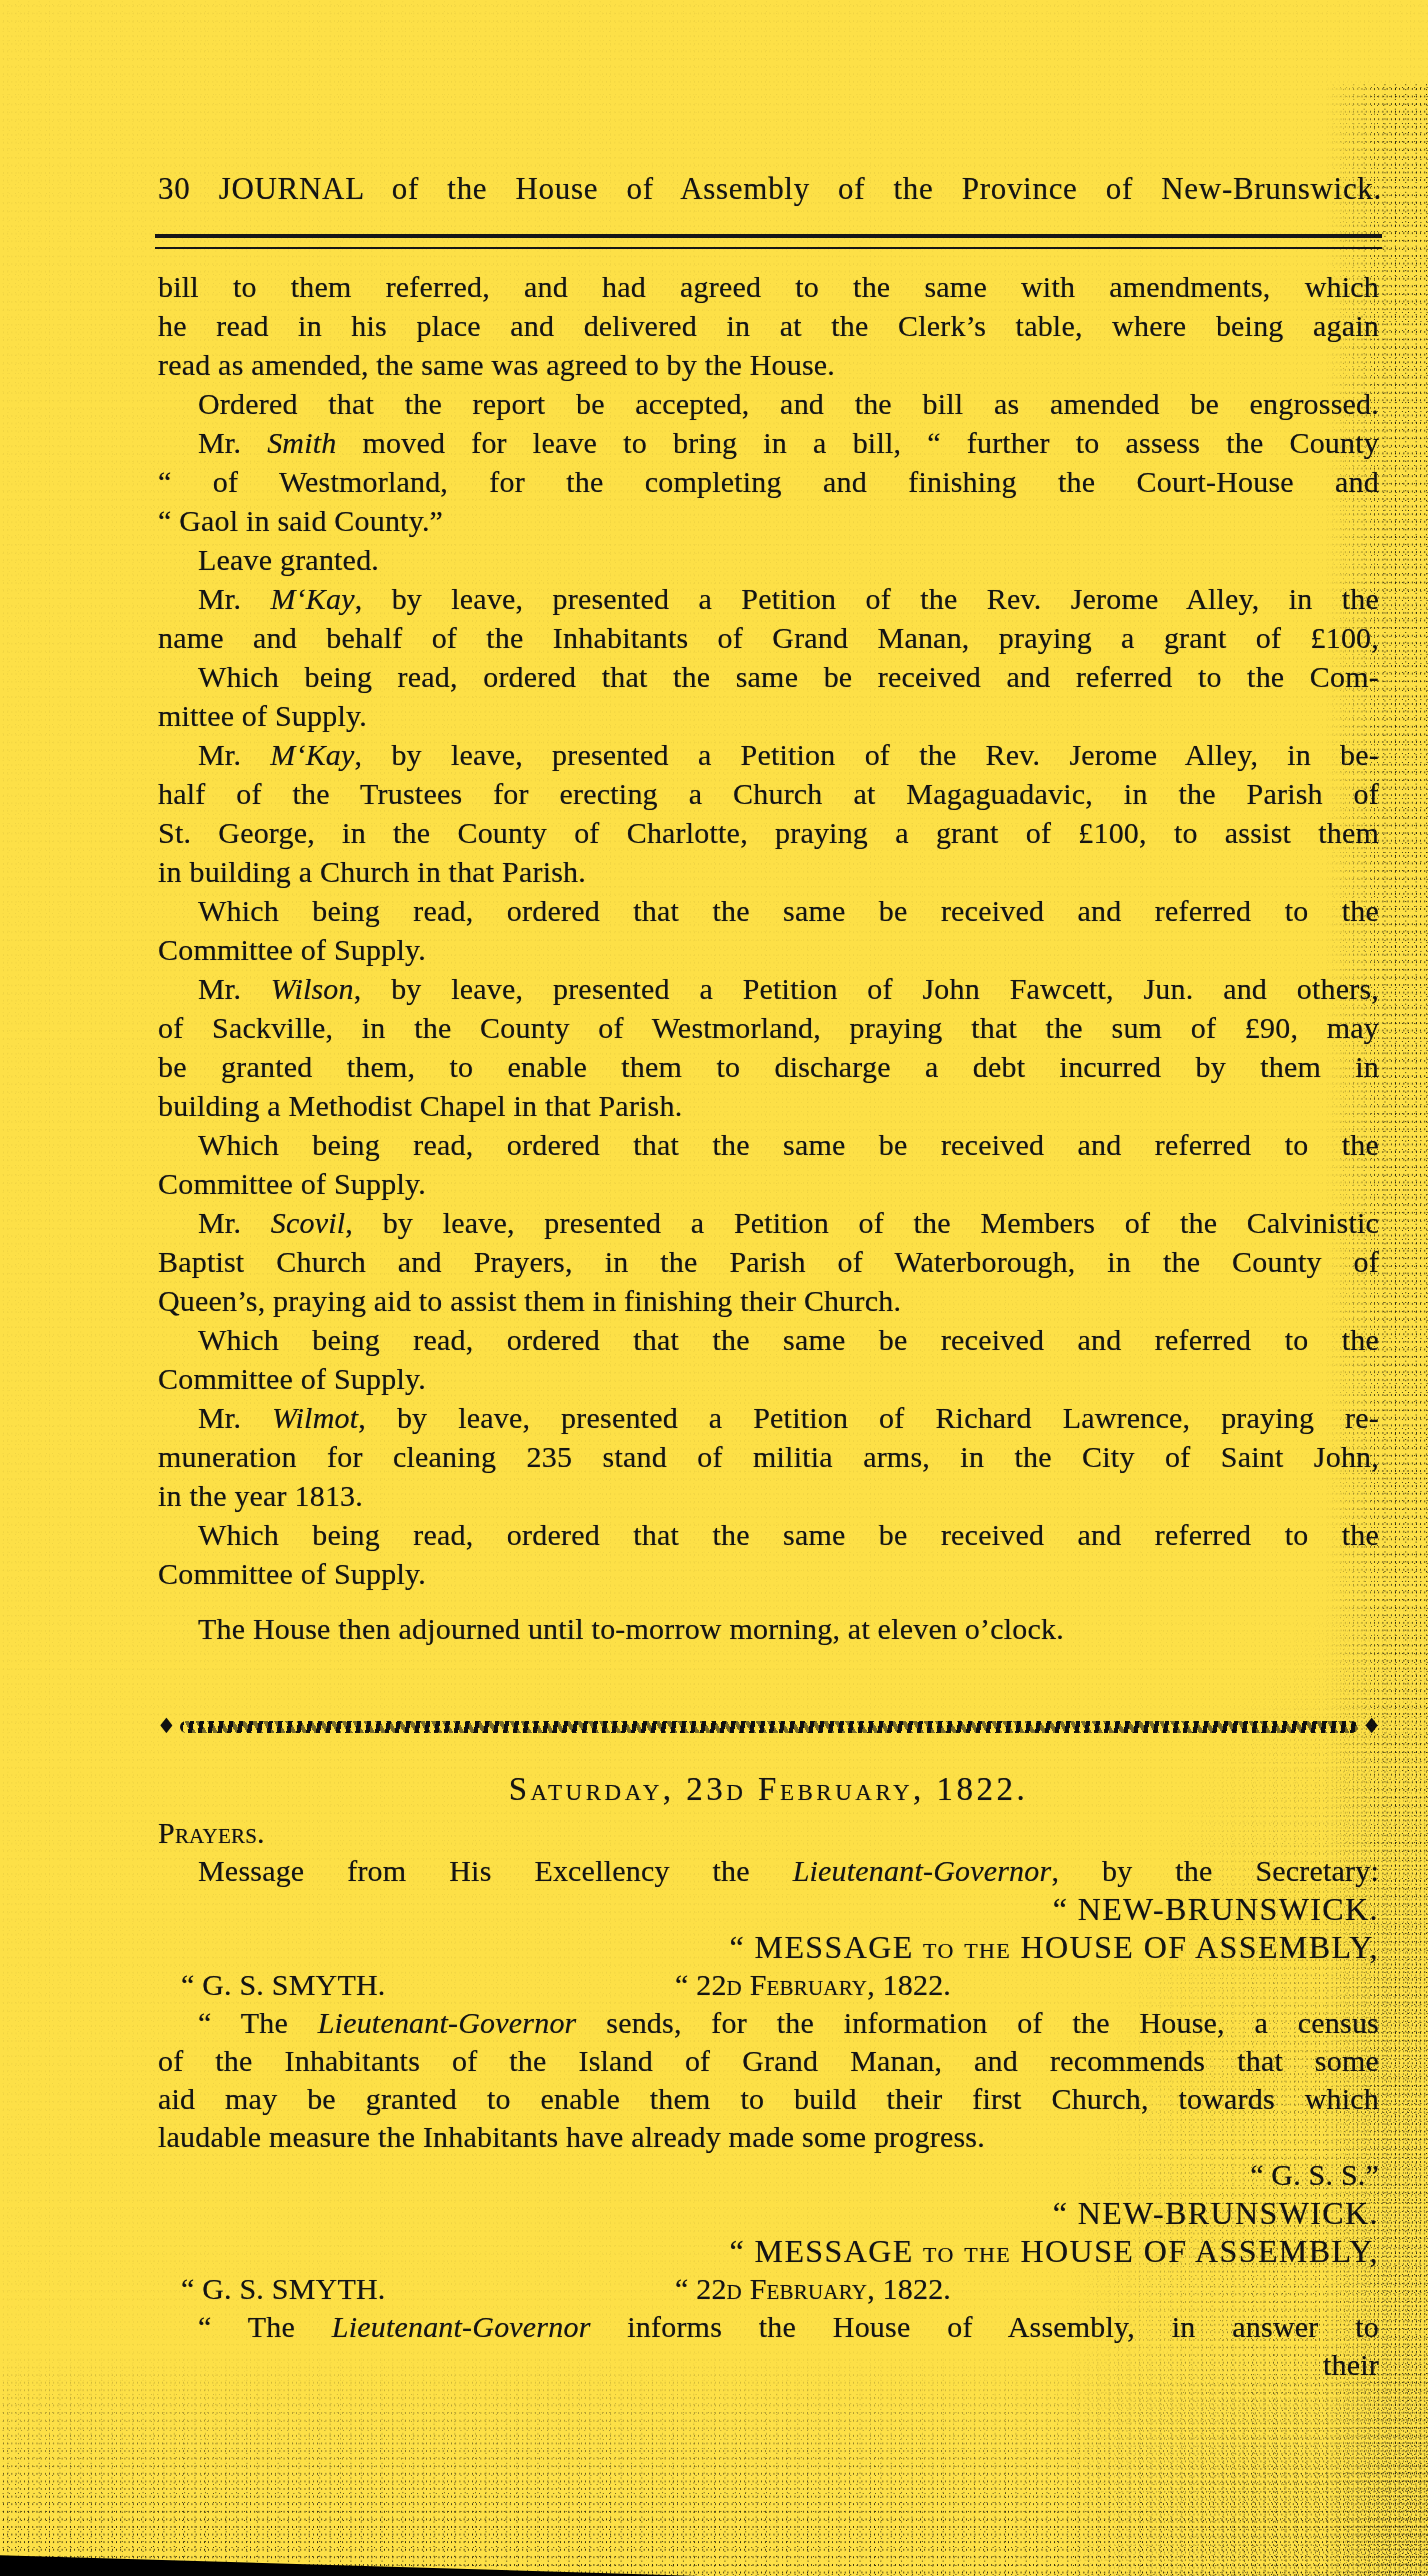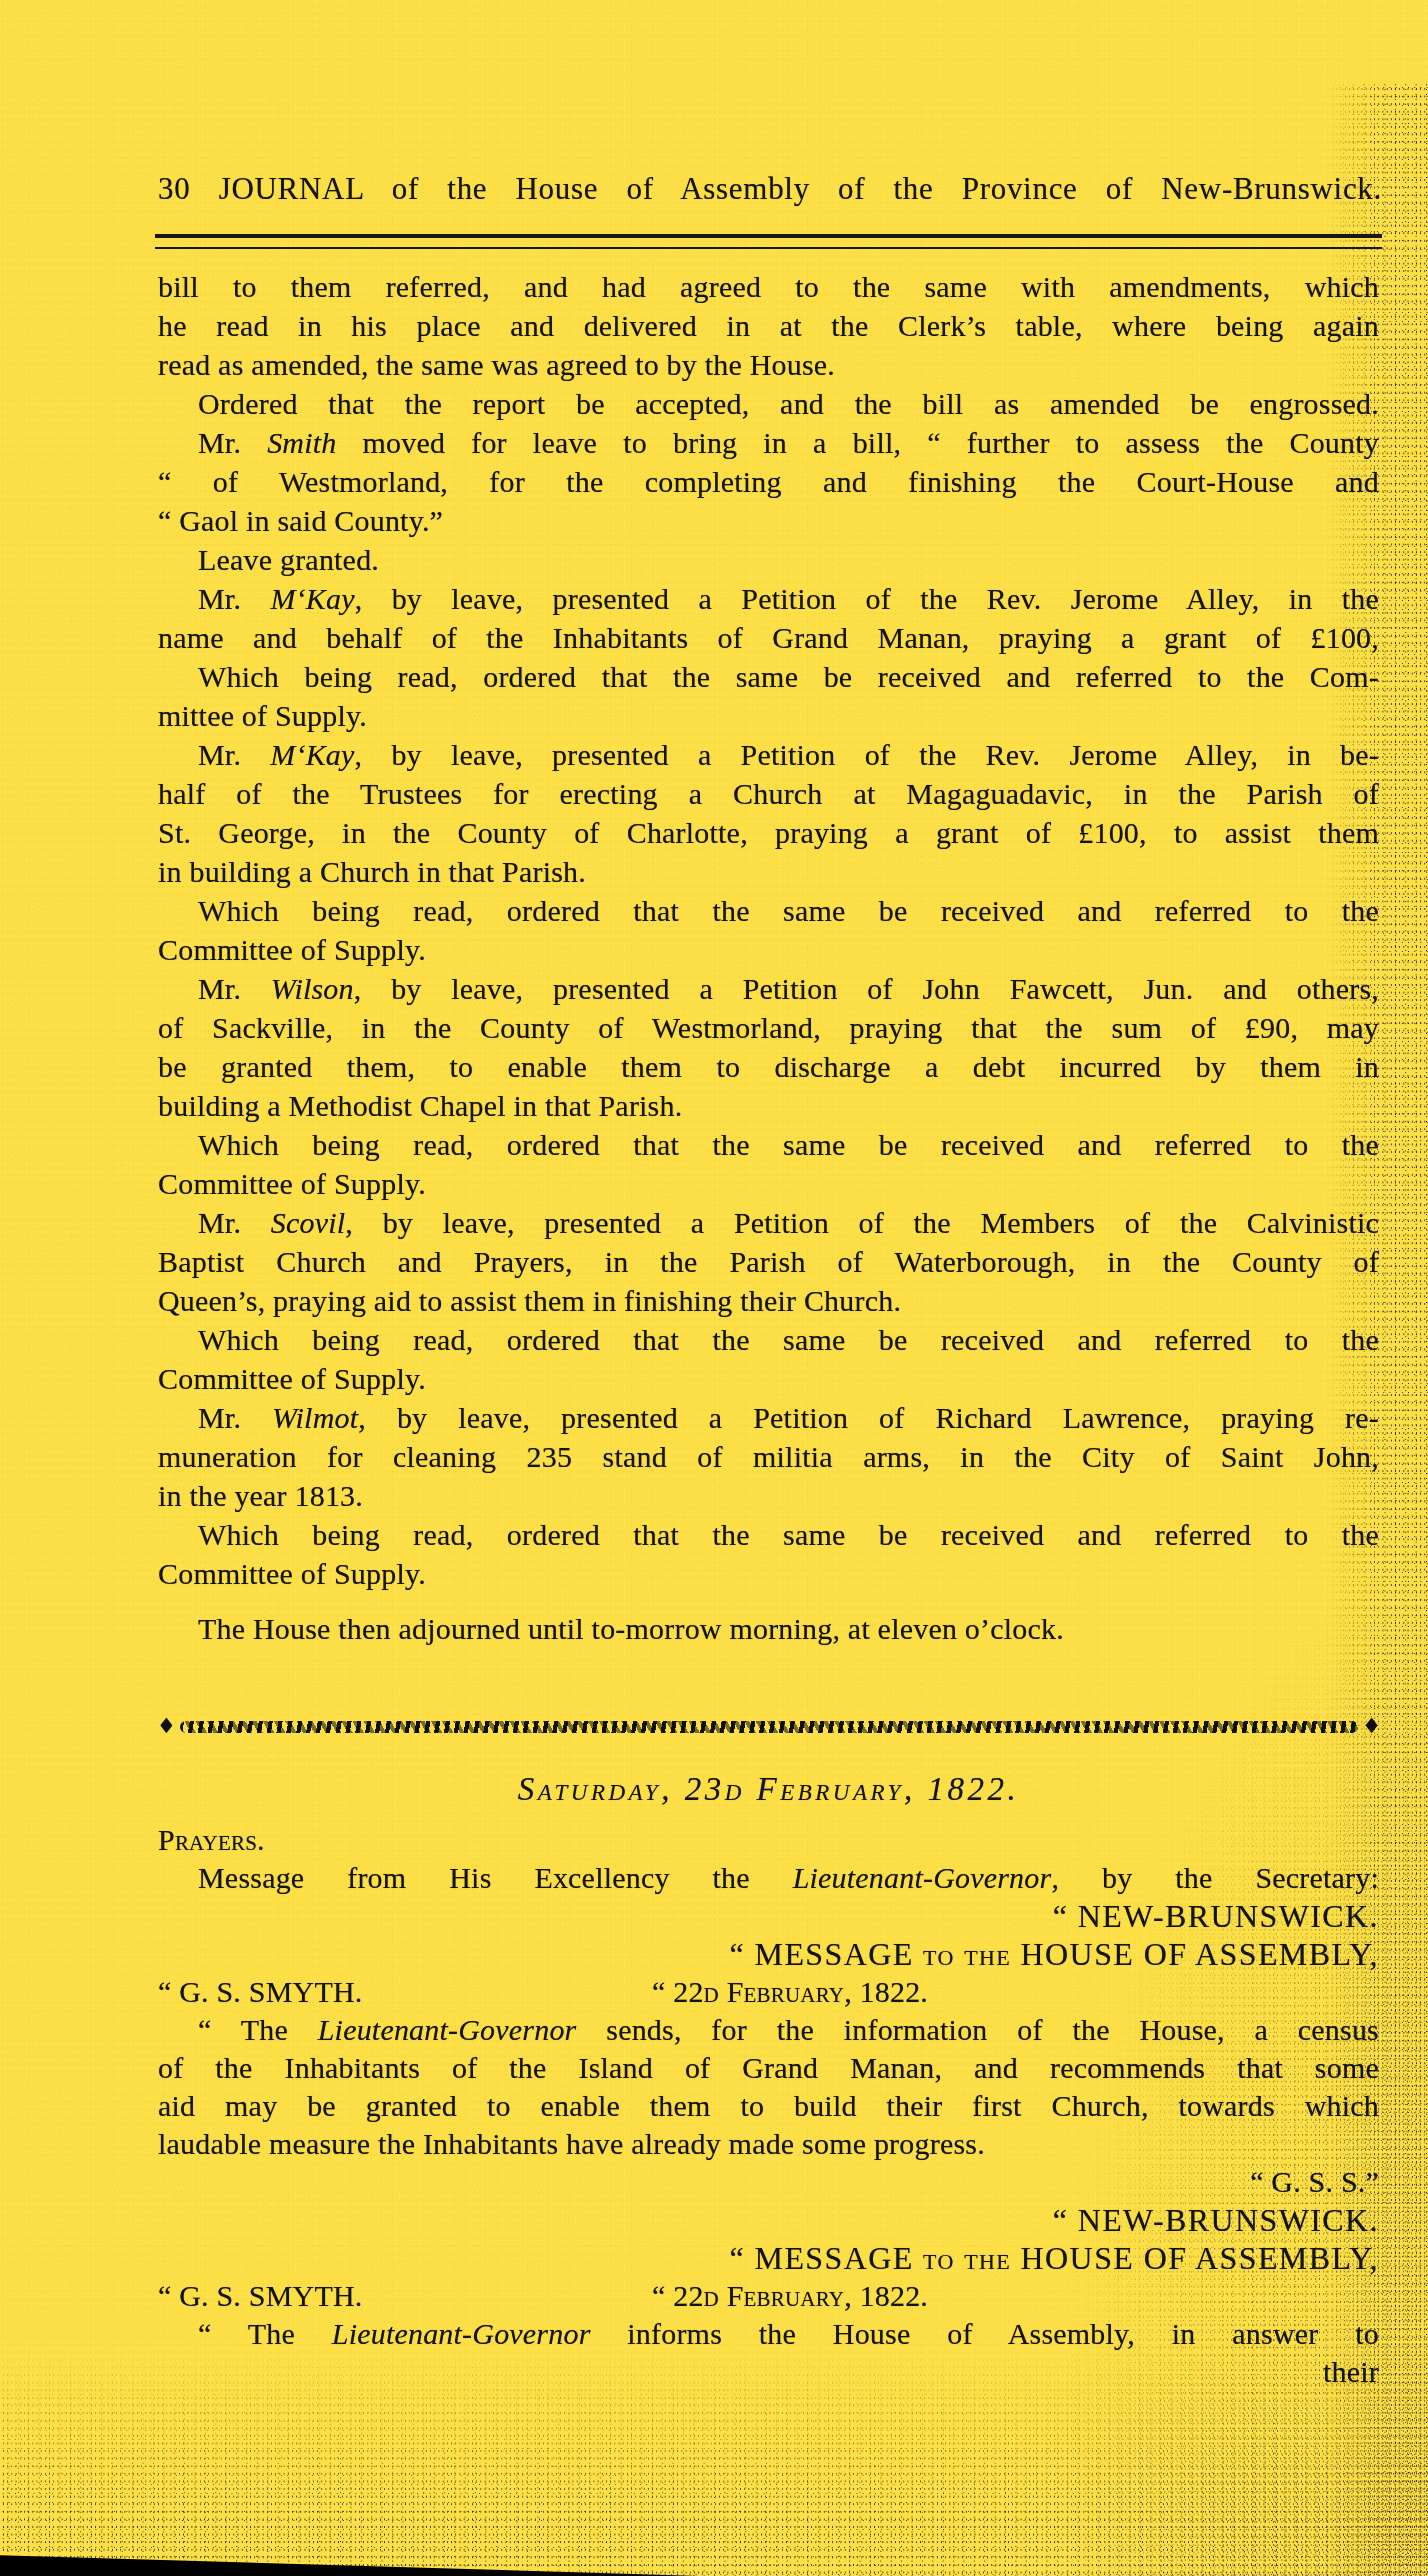--- a/index.html
+++ b/index.html
@@ -30,25 +30,24 @@
   .body2 .ln{line-height:38px;}
   .j{text-align:justify;text-align-last:justify;}
   .in{padding-left:40px;}
   .ctr{text-align:right;}
   .rgt{text-align:right;}
   .sc{font-variant:small-caps;}
   .adjourn{margin-top:16px;}
   .day-heading{
     font-variant:small-caps;text-align:center;
     font-size:33px;line-height:42px;letter-spacing:3.5px;
-    margin-bottom:11px;
-    font-style:italic;
+    margin-bottom:4px;
   }
   .display{font-size:32px;letter-spacing:1.4px;}
-  .smyth-row{position:relative;}
+  .smyth-row{position:relative;margin-left:23px;}
   .smyth-row .date{position:absolute;left:494px;top:0;}
   
   .sep{
     position:absolute;left:157px;top:1715px;width:1224px;height:23.6px;
     display:flex;align-items:center;
   }
   .orn{font-family:"DejaVu Sans",sans-serif;font-size:21px;line-height:23.6px;color:#111;}
   .braid{
     flex:1;height:12.5px;margin:0 4.2px;border-radius:6.2px;
     background:

